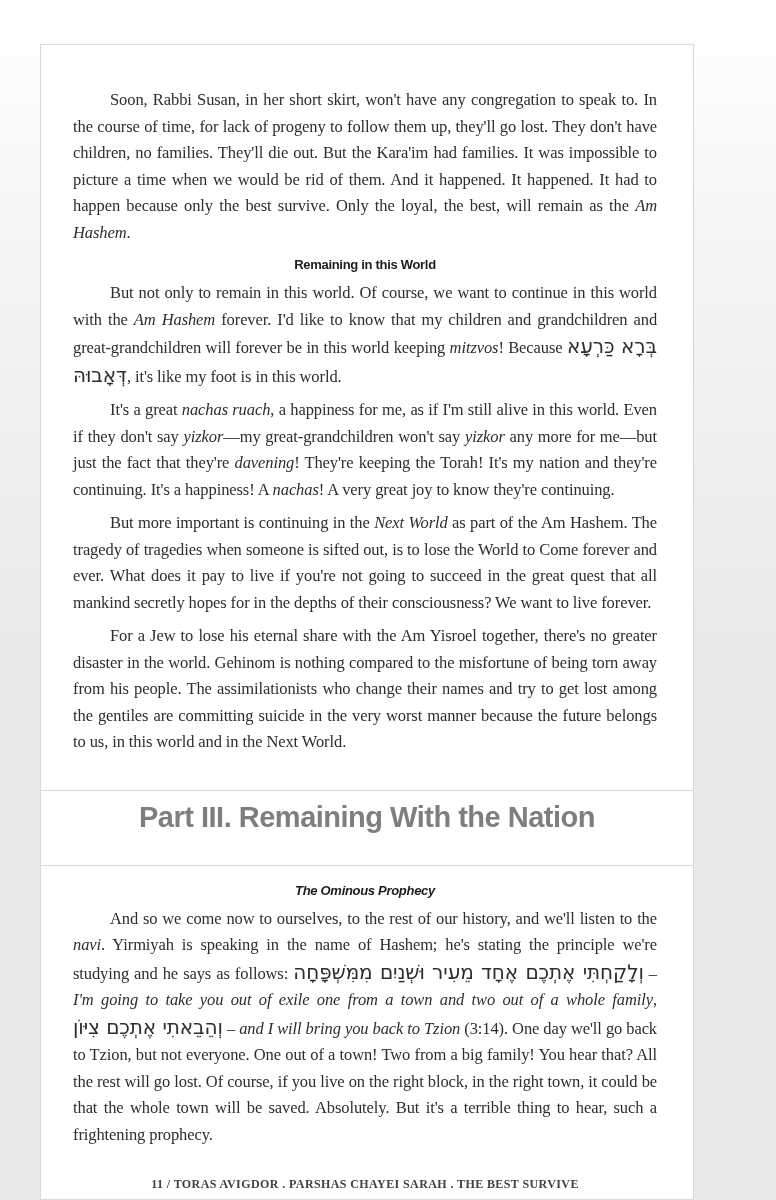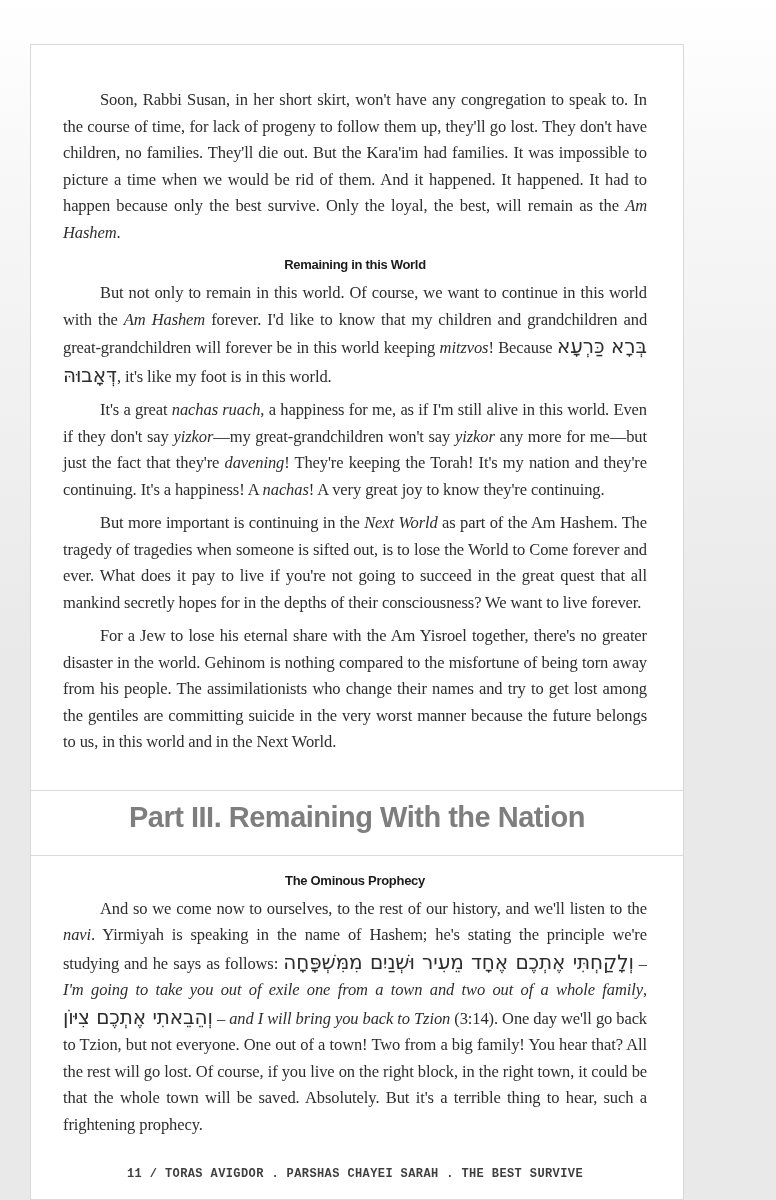--- a/index.html
+++ b/index.html
@@ -6,51 +6,51 @@
     --outer-bg:#e9e9e9; --page-bg:#ffffff; --border:#d9d9d9;
     --body-text:#2d2d2d; --heading-text:#1c1c1c; --part-heading:#7e7e7e; --footer-text:#3f3f3f;
   }
   html,body{margin:0;padding:0;}
   body{
     width:776px;height:1200px;position:relative;overflow:hidden;
     background:linear-gradient(180deg,#ffffff 0%,#f6f6f6 18%,var(--outer-bg) 55%,var(--outer-bg) 100%);
     font-family:"Liberation Serif",serif;
   }
   .page{
-    position:absolute;left:30px;top:44px;width:654px;height:1156px;
+    position:absolute;left:40px;top:44px;width:654px;height:1156px;
     background:var(--page-bg);border:1px solid var(--border);box-sizing:border-box;
   }
   .content{padding:42px 36px 0 32px;}
   p.body-para{
     margin:0 0 7px 0;
     font-size:16.5px;line-height:26.5px;letter-spacing:-0.1px;
     text-align:justify;text-indent:37px;color:var(--body-text);
   }
   .it{font-style:italic;}
   .he{font-family:"DejaVu Sans",sans-serif;font-size:20px;}
   h3.sub-heading{
     font-family:"Liberation Sans",sans-serif;font-weight:bold;
     font-size:13px;letter-spacing:-0.3px;
     text-align:center;color:var(--heading-text);
     margin:11px 0 8px 0;
   }
   .part-band{
     margin:34px -36px 4px -32px;
     border-top:1px solid var(--border);border-bottom:1px solid var(--border);
-    padding:10px 0 21px 0;background:var(--page-bg);
+    padding:10px 0 31px 0;background:var(--page-bg);
   }
   .part-band h2{
     margin:0;text-align:center;
     font-family:"Liberation Sans",sans-serif;font-weight:bold;
     font-size:29px;letter-spacing:-0.5px;color:var(--part-heading);
   }
-  .part-band + h3.sub-heading{margin-top:17px;}
+  .part-band + h3.sub-heading{margin-top:17px;font-style:italic;}
   .page-footer{
     margin-top:29px;text-align:center;
-    font-family:Liberation Mono, monospace;font-weight:bold;
+    font-family:Liberation Serif, serif;font-weight:bold;
     font-size:12px;letter-spacing:0.4px;color:var(--footer-text);
   }
 </style>
 </head>
 <body>
 
 <div class="page">
   <div class="content">
 
     <p class="body-para"><span>Soon, Rabbi Susan, in her short skirt, won't have any congregation to speak to. In the course of time, for lack of progeny to follow them up, they'll go lost. They don't have children, no families. They'll die out. But the Kara'im had families. It was impossible to picture a time when we would be rid of them. And it happened. It happened. It had to happen because only the best survive. Only the loyal, the best, will remain as the </span><span class="it">Am Hashem</span><span>.</span></p>

